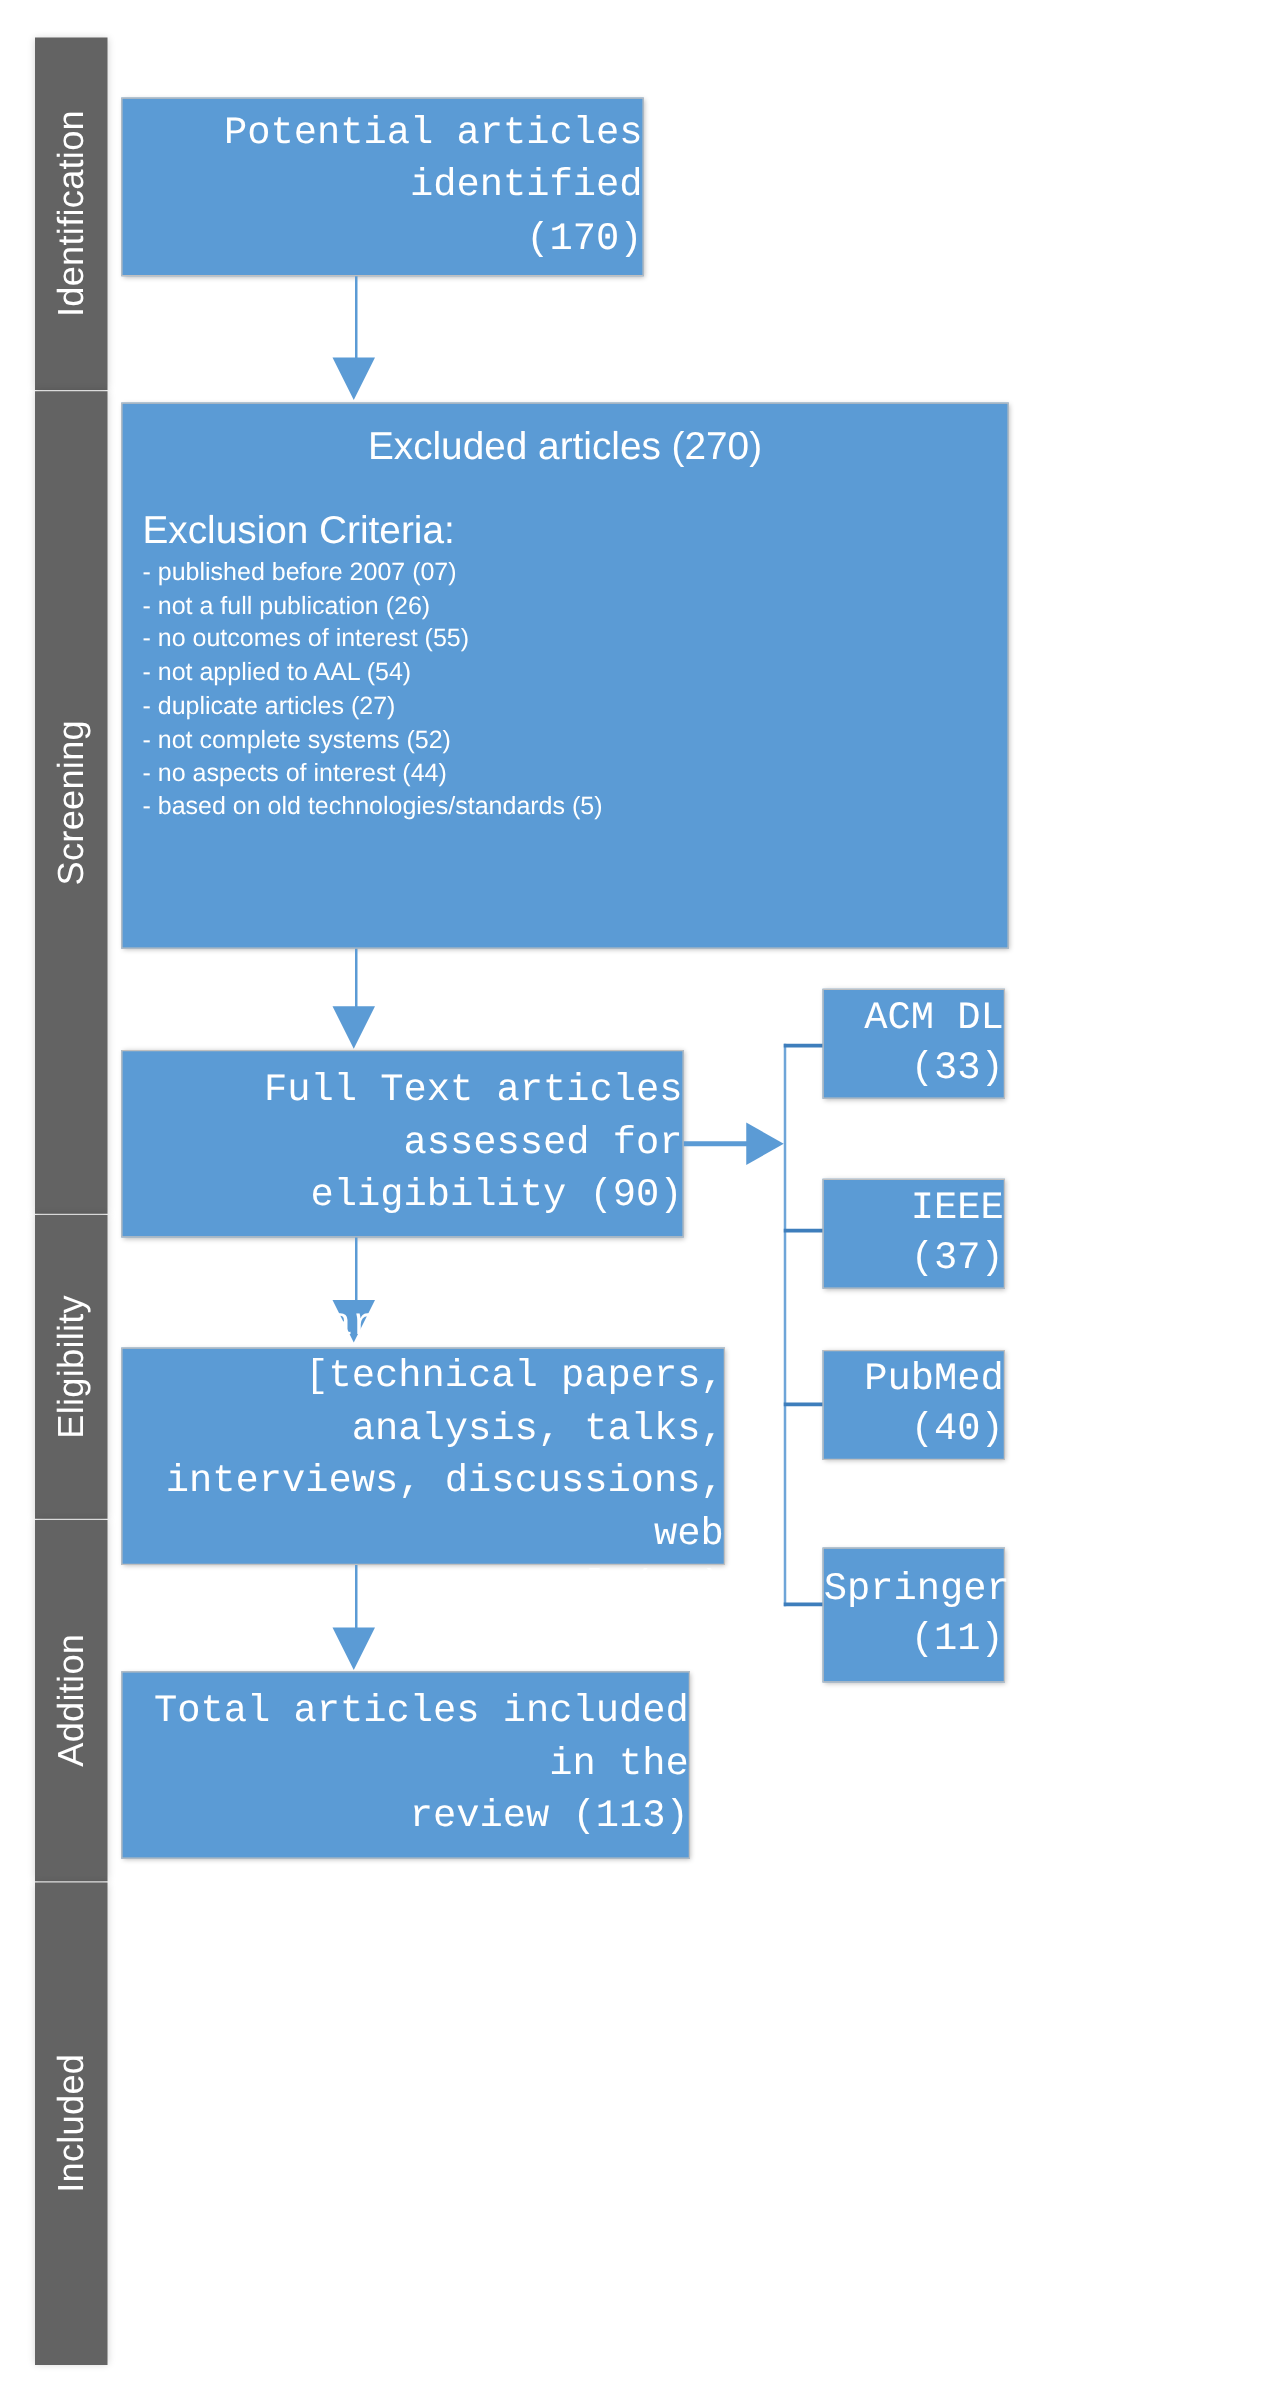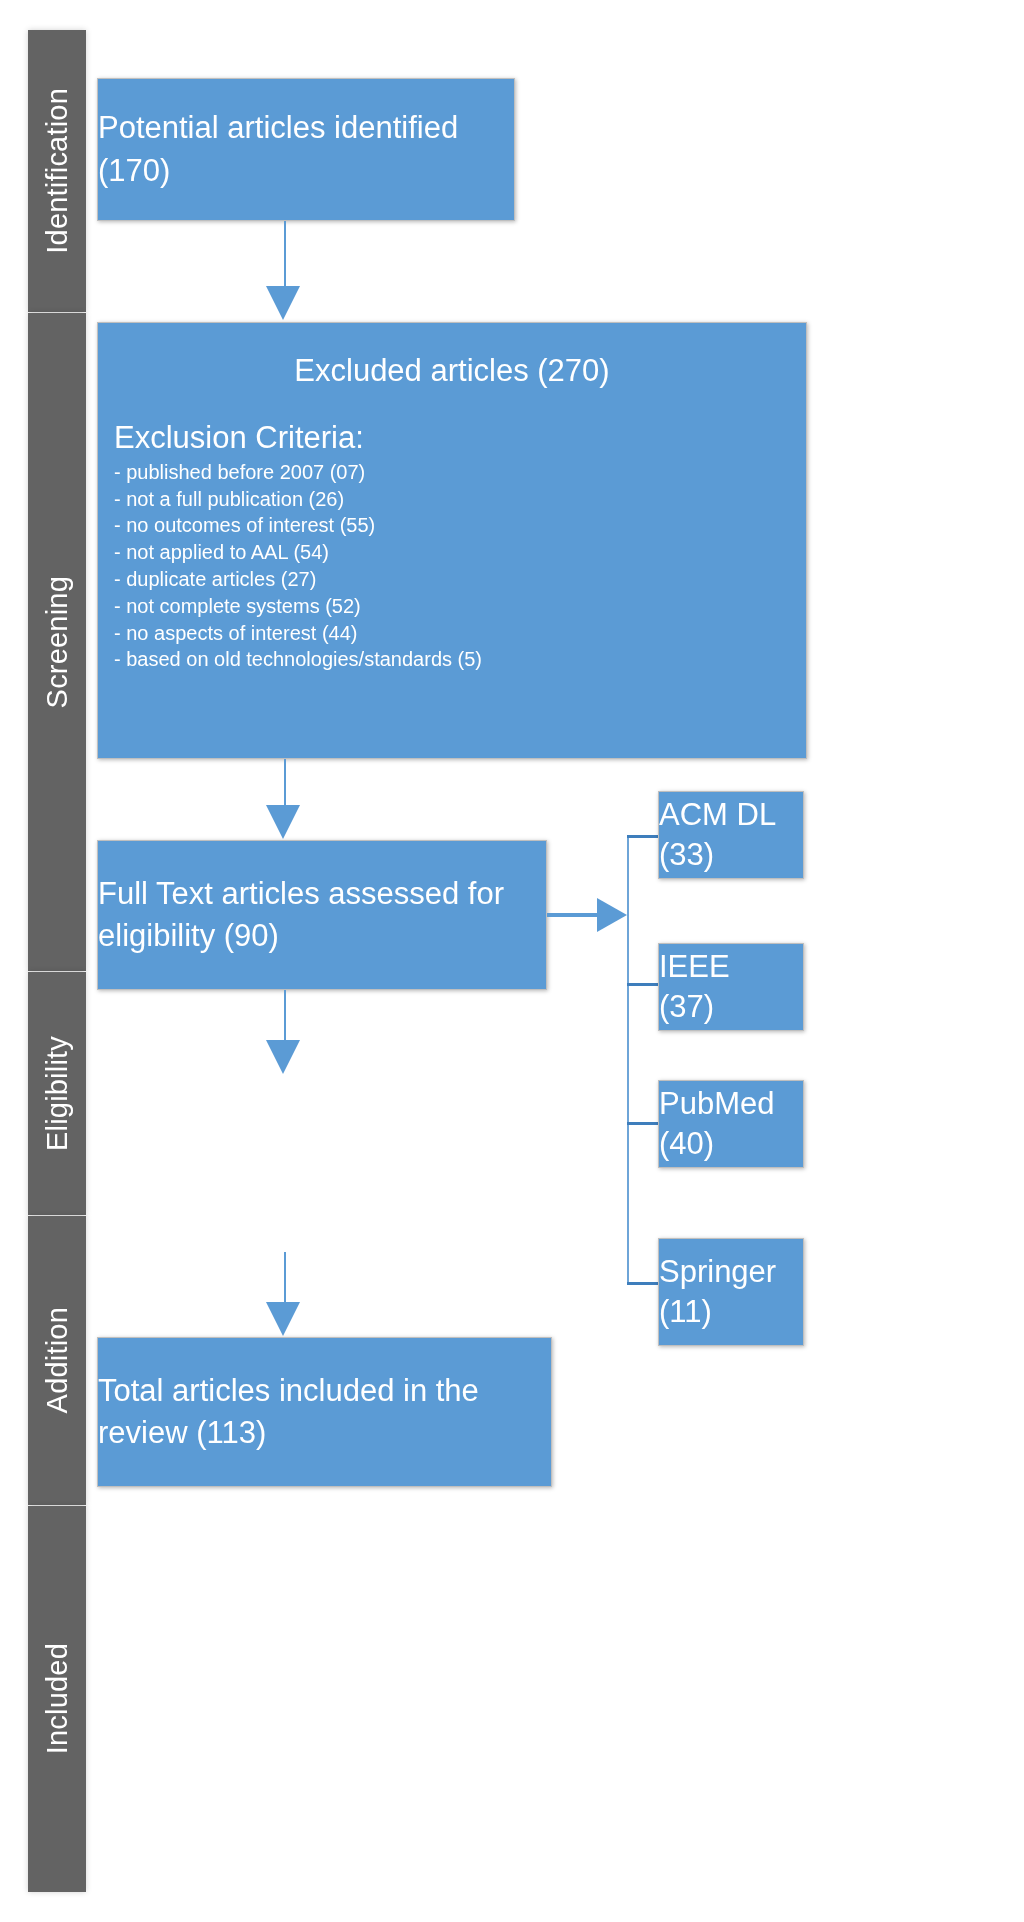--- a/index.html
+++ b/index.html
@@ -52,30 +52,31 @@
     box-sizing: border-box;
     display: flex;
     flex-direction: column;
     justify-content: center;
     align-items: center;
     font-family: "Liberation Sans", sans-serif;
   }
   .box .line {
     display: block;
     width: 100%;
-    text-align: left;
+    text-align: right;
     font-size: 31px;
     line-height: 1.36;
+    font-family: Liberation Mono, monospace;
   }
 
   
   .box-exclusion {
     align-items: stretch;
     justify-content: flex-start;
-    padding: 28px 16px 10px 16px;
+    padding: 14px 16px 10px 16px;
   }
   .box-exclusion .excl-title {
     display: block;
     text-align: center;
     font-size: 31px;
     line-height: 1.3;
     margin-bottom: 26px;
   }
   .box-exclusion .excl-heading {
     display: block;
@@ -209,20 +210,26 @@
   </div>
 
   <div class="box box-small" style="left:658px; top:1238px; width:146px; height:108px;">
     <span class="line">Springer</span>
     <span class="line">(11)</span>
   </div>
 
   <div class="vline-thin" style="left:284px; top:990px; height:52px;"></div>
   <div class="arrow-down" style="left:266px; top:1040px;"></div>
 
+  <div class="box" style="left:97px; top:1078px; width:483px; height:174px;">
+    <span class="line">More articles assessed</span>
+    <span class="line">[technical papers, analysis, talks,</span>
+    <span class="line">interviews, discussions, web</span>
+    <span class="line">resources] (22)</span>
+  </div>
 
   <div class="vline-thin" style="left:284px; top:1252px; height:52px;"></div>
   <div class="arrow-down" style="left:266px; top:1302px;"></div>
 
   <div class="box" style="left:97px; top:1337px; width:455px; height:150px;">
     <span class="line">Total articles included in the</span>
     <span class="line">review (113)</span>
   </div>
 
 </div>

